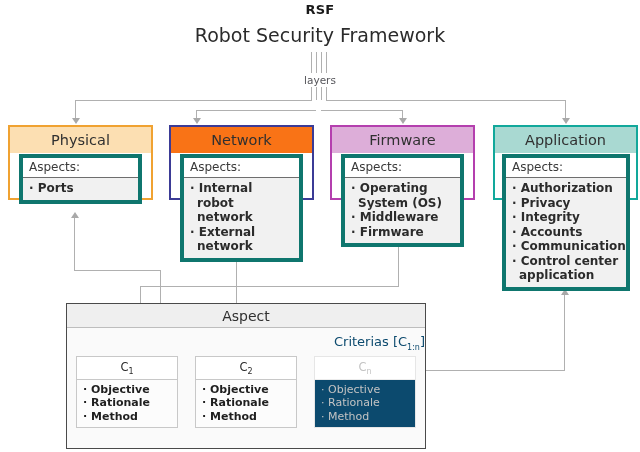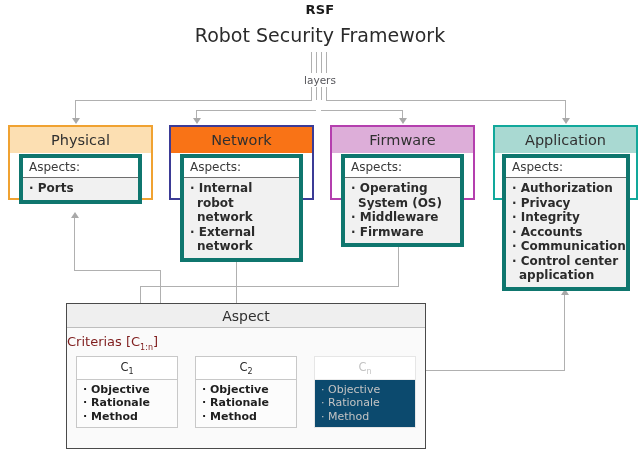--- a/index.html
+++ b/index.html
@@ -73,21 +73,21 @@
     position: absolute; left: 66px; top: 303px;
     width: 360px; height: 146px;
     border: 1px solid #4a4a4a; background: #fafafa;
   }
   .aspect-head {
     height: 24px; line-height: 24px; text-align: center;
     font-size: 14px; color: #303030;
     background: #efefef; border-bottom: 1px solid #bdbdbd;
   }
   .criterias-title {
-    text-align: left; font-size: 13px; color: #7f1d1d;
+    text-align: right; font-size: 13px; color: #0c4a6e;
     padding-top: 6px; padding-bottom: 4px;
   }
   .criterias-title sub { font-size: 8px; }
   .crit-row {
     display: flex; gap: 17px; padding: 0 9px 9px 9px;
   }
   .crit-card {
     flex: 1 1 0; border: 1px solid #c8c8c8; background: #fcfcfc;
   }
   .crit-card.faded { border-color: #e6e6e6; background: #0c4a6e; }

